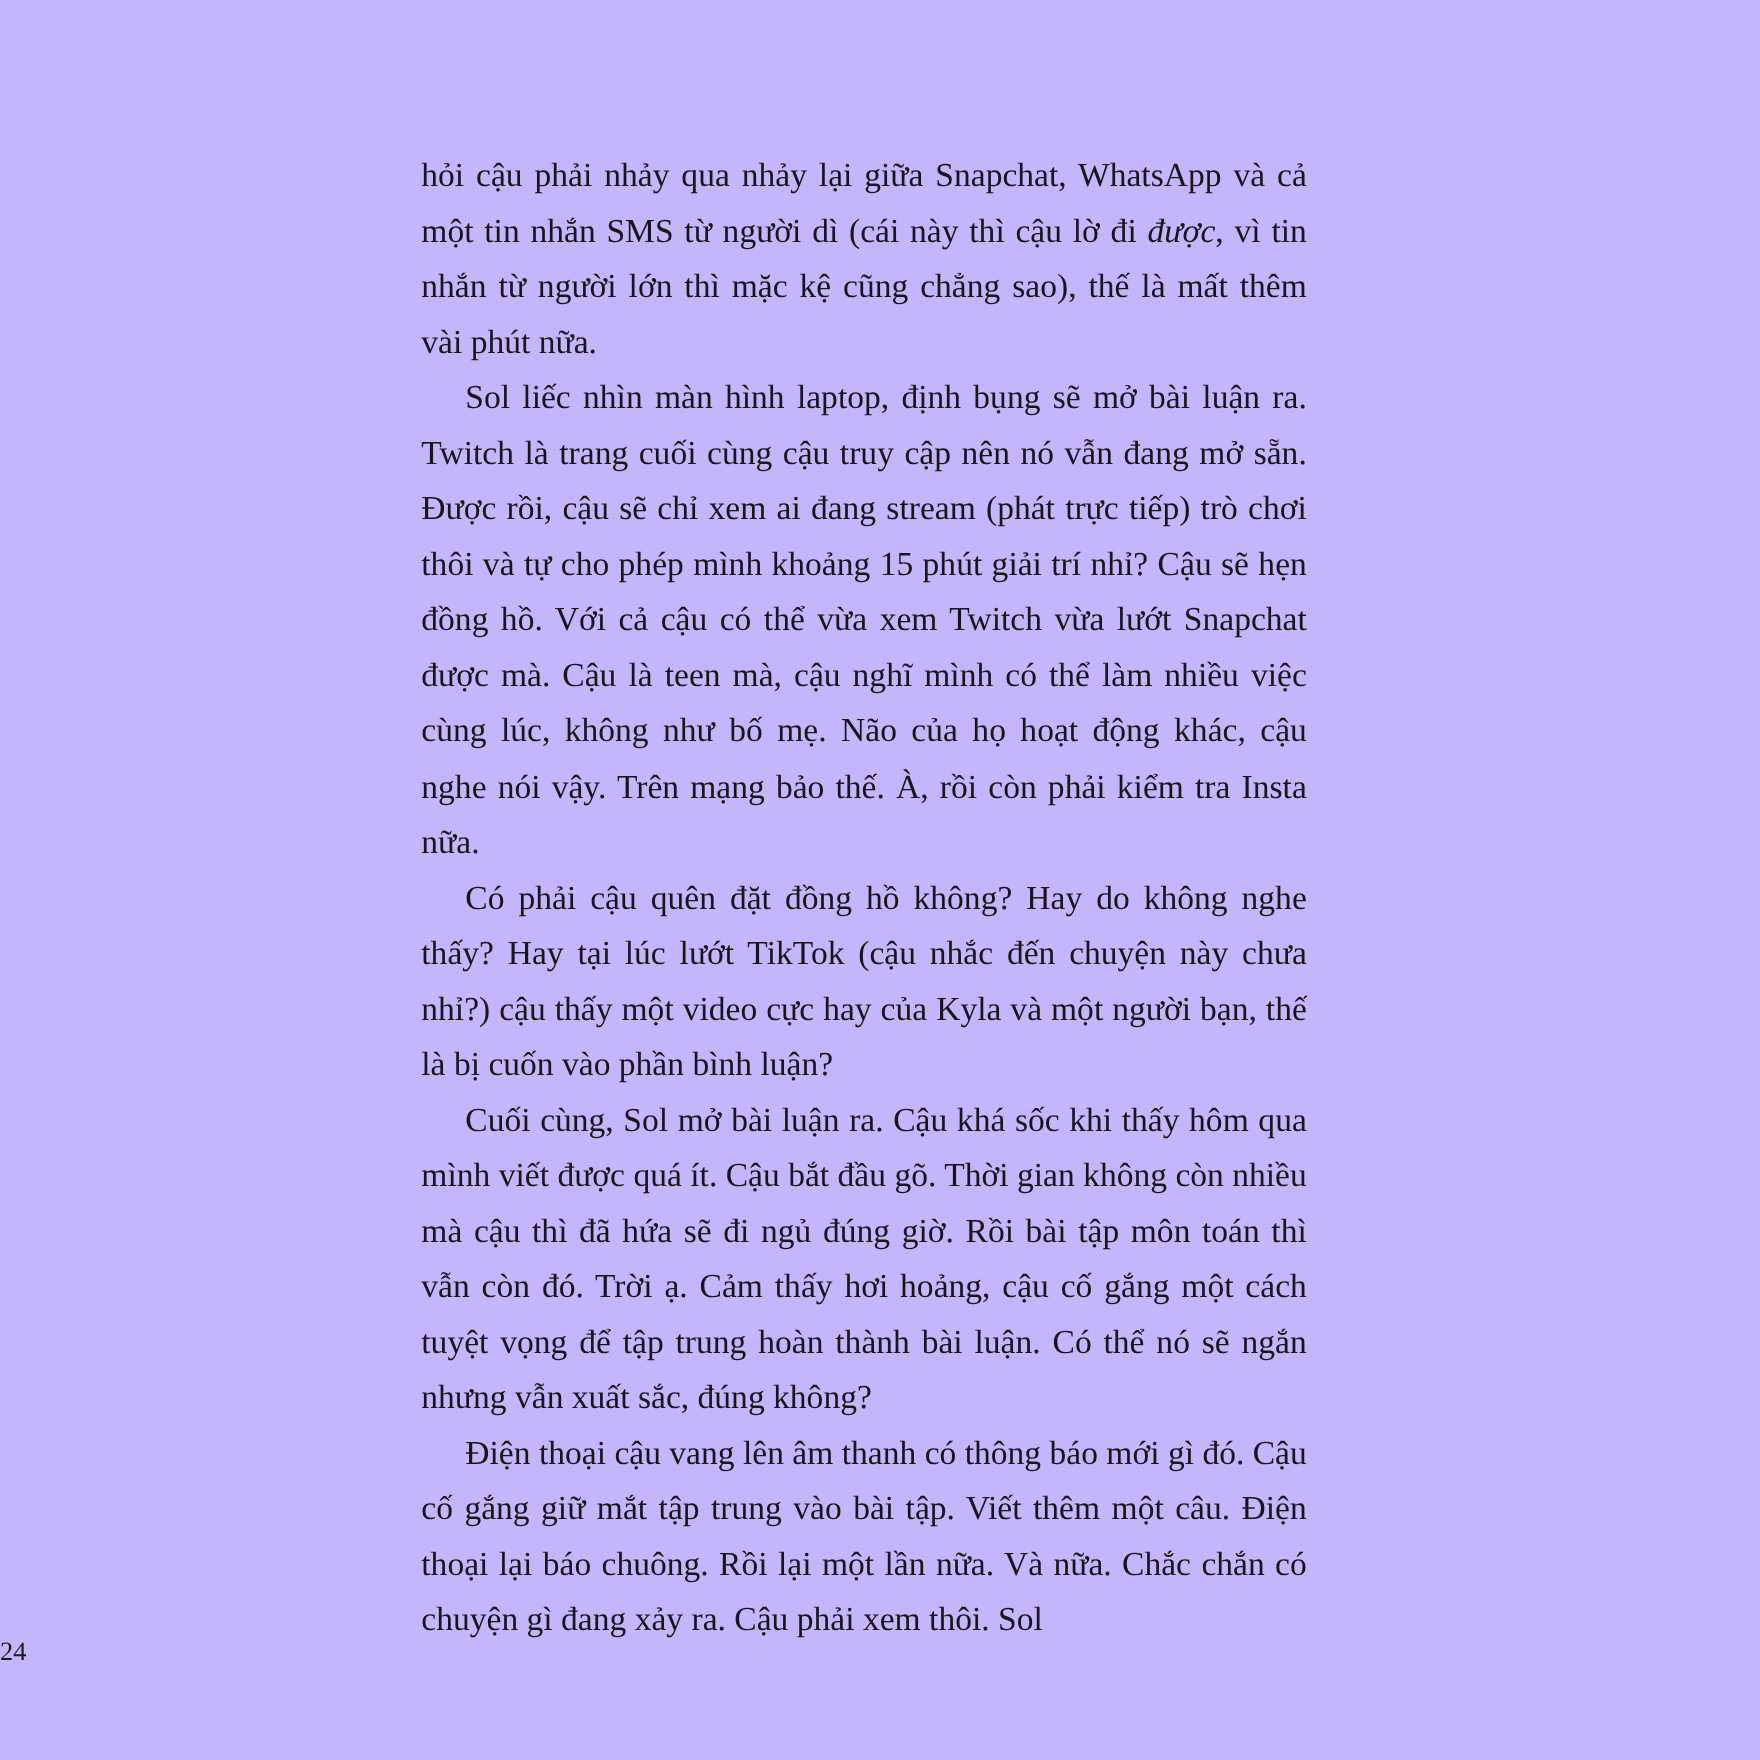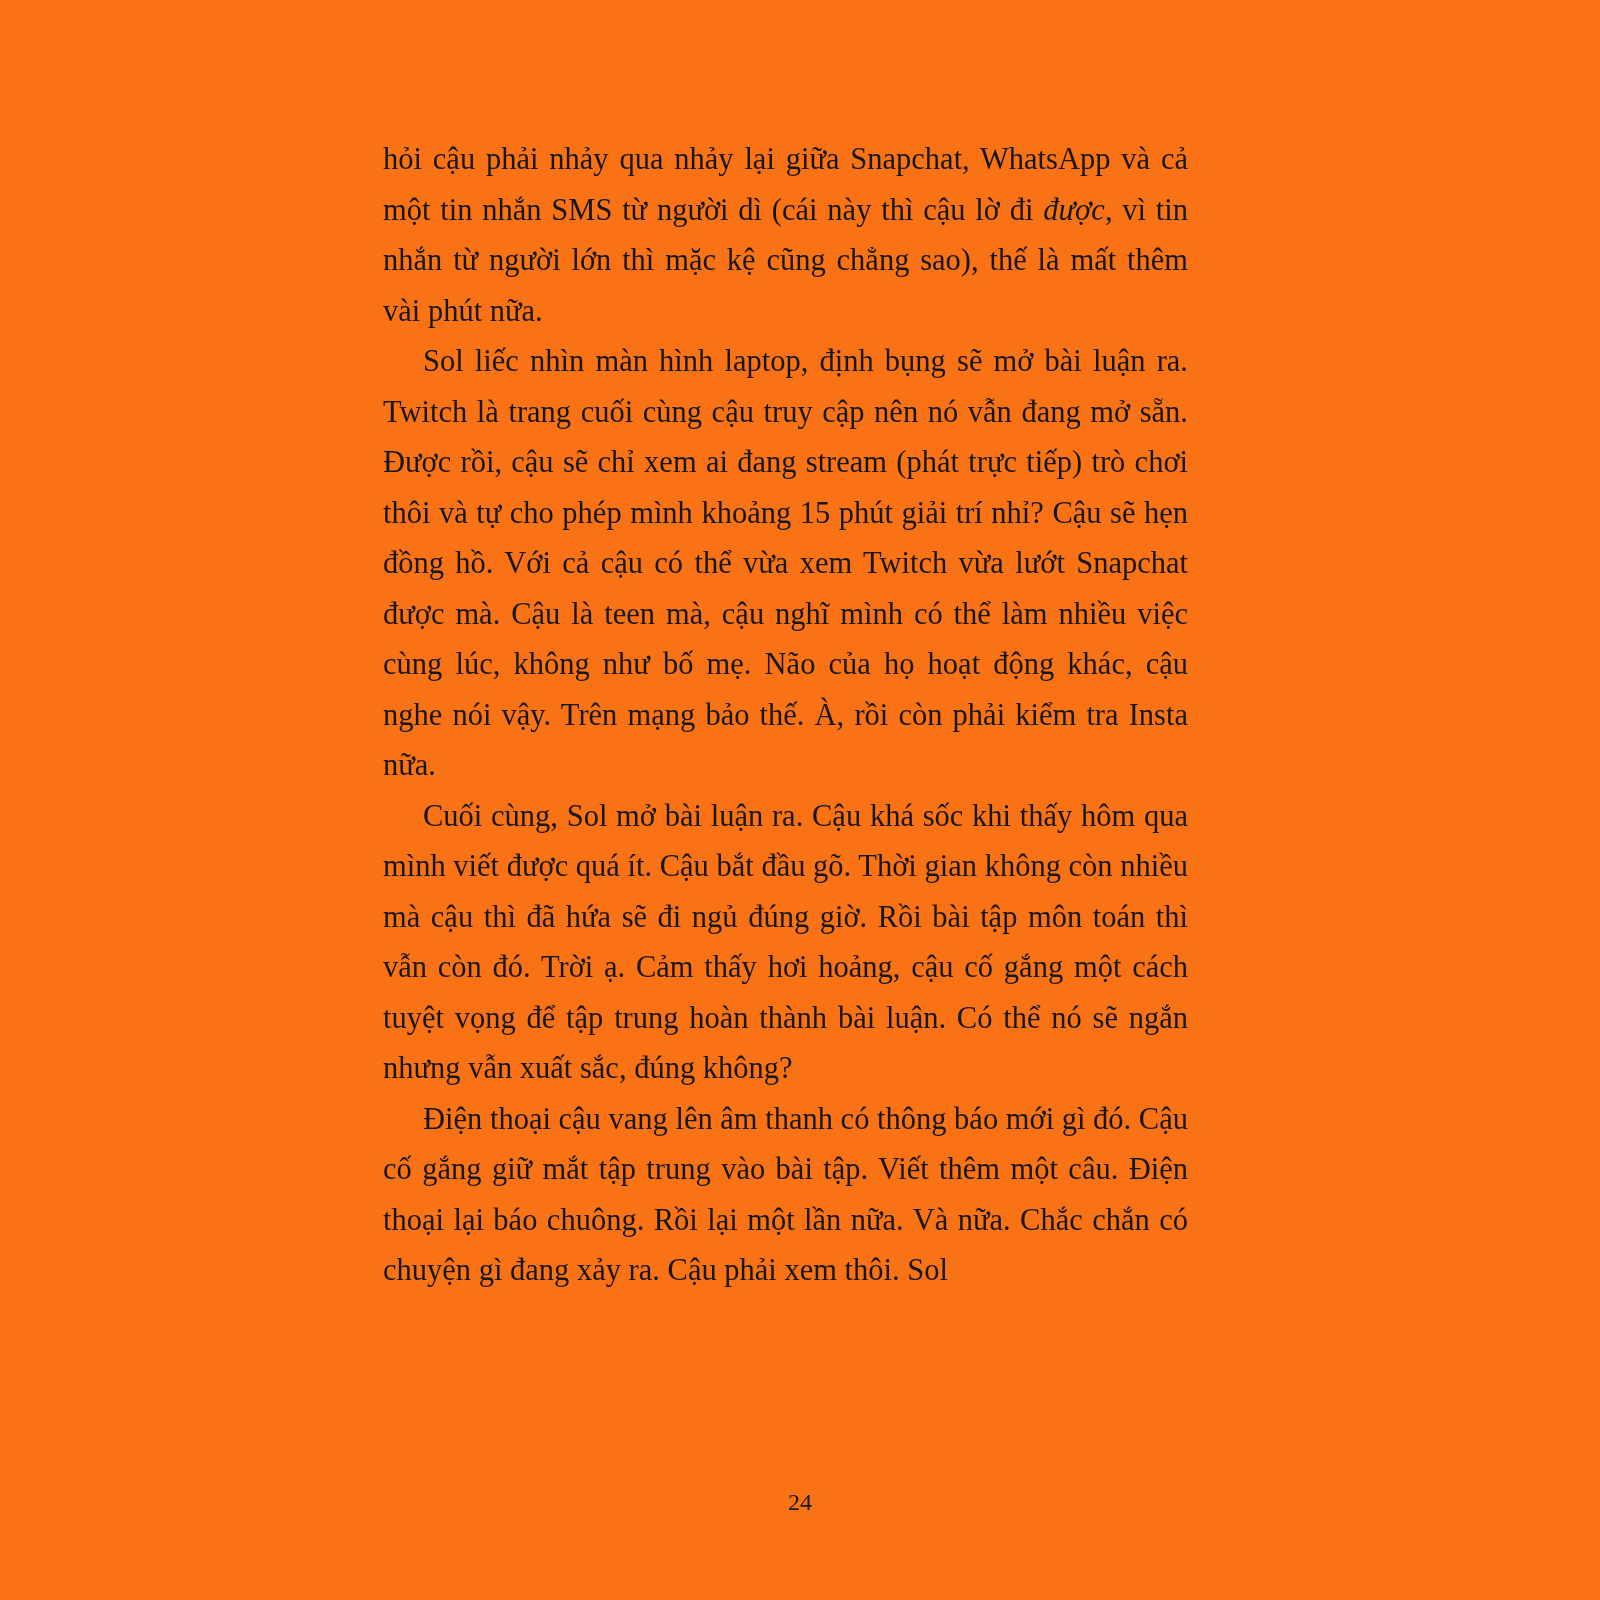--- a/index.html
+++ b/index.html
@@ -14,21 +14,21 @@
     font-family: "Liberation Serif", "DejaVu Serif", serif;
     color: #1b1b1b;
     overflow: hidden;
   }
   .page {
     position: absolute;
     left: 0;
     top: 0;
     width: 1600px;
     height: 1600px;
-    background: #f97316;
+    background: #c4b5fd;
   }
   .text-column {
     position: absolute;
     left: 383px;
     top: 134px;
     width: 805px;
   }
   .para {
     margin: 0;
     font-size: 30.5px;
@@ -45,39 +45,39 @@
     text-indent: 40px;
   }
   .para em {
     font-style: italic;
   }
   .folio {
     position: absolute;
     left: 0;
     top: 1487px;
     width: 1600px;
-    text-align: center;
     font-size: 24px;
     line-height: 30px;
     color: #1b1b1b;
     font-family: "Liberation Serif", "DejaVu Serif", serif;
   }
 </style>
 </head>
 <body>
 
 <div class="page">
 
   <div class="text-column">
 
     <p class="para first"><span>hỏi cậu phải nhảy qua nhảy lại giữa Snapchat, WhatsApp và cả một tin nhắn SMS từ người dì (cái này thì cậu lờ đi </span><em>được</em><span>, vì tin nhắn từ người lớn thì mặc kệ cũng chẳng sao), thế là mất thêm vài phút nữa.</span></p>
 
     <p class="para indent">Sol liếc nhìn màn hình laptop, định bụng sẽ mở bài luận ra. Twitch là trang cuối cùng cậu truy cập nên nó vẫn đang mở sẵn. Được rồi, cậu sẽ chỉ xem ai đang stream (phát trực tiếp) trò chơi thôi và tự cho phép mình khoảng 15 phút giải trí nhỉ? Cậu sẽ hẹn đồng hồ. Với cả cậu có thể vừa xem Twitch vừa lướt Snapchat được mà. Cậu là teen mà, cậu nghĩ mình có thể làm nhiều việc cùng lúc, không như bố mẹ. Não của họ hoạt động khác, cậu nghe nói vậy. Trên mạng bảo thế. À, rồi còn phải kiểm tra Insta nữa.</p>
 
 
+    <p class="para indent">Có phải cậu quên đặt đồng hồ không? Hay do không nghe thấy? Hay tại lúc lướt TikTok (cậu nhắc đến chuyện này chưa nhỉ?) cậu thấy một video cực hay của Kyla và một người bạn, thế là bị cuốn vào phần bình luận?</p>
 
     <p class="para indent">Cuối cùng, Sol mở bài luận ra. Cậu khá sốc khi thấy hôm qua mình viết được quá ít. Cậu bắt đầu gõ. Thời gian không còn nhiều mà cậu thì đã hứa sẽ đi ngủ đúng giờ. Rồi bài tập môn toán thì vẫn còn đó. Trời ạ. Cảm thấy hơi hoảng, cậu cố gắng một cách tuyệt vọng để tập trung hoàn thành bài luận. Có thể nó sẽ ngắn nhưng vẫn xuất sắc, đúng không?</p>
 
     <p class="para indent">Điện thoại cậu vang lên âm thanh có thông báo mới gì đó. Cậu cố gắng giữ mắt tập trung vào bài tập. Viết thêm một câu. Điện thoại lại báo chuông. Rồi lại một lần nữa. Và nữa. Chắc chắn có chuyện gì đang xảy ra. Cậu phải xem thôi. Sol</p>
 
   </div>
 
   <div class="folio">24</div>
 
 </div>

